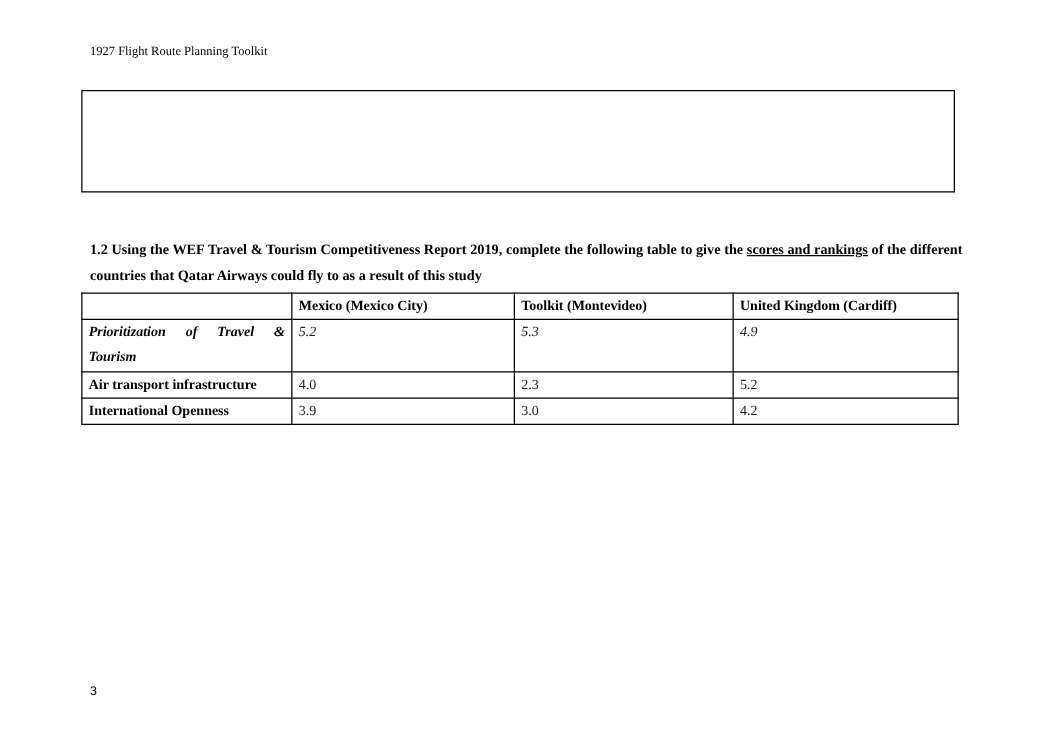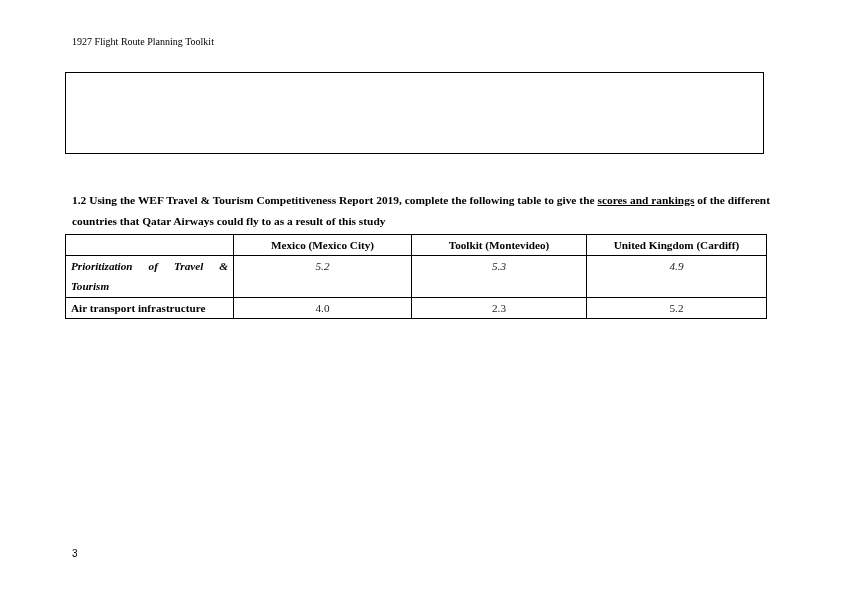--- a/index.html
+++ b/index.html
@@ -17,21 +17,21 @@
     font-family:"Liberation Serif", serif; font-weight:bold; font-size:11.4px;
     line-height:21px; text-align:justify;margin-top:10px;
   }
   .question .ul { text-decoration:underline; }
   table.scores {
     position:absolute; left:65px; top:234px; width:701px;
     border-collapse:collapse; table-layout:fixed;
     font-family:"Liberation Serif", serif; font-size:11.2px;
   }
   table.scores td, table.scores th {
-    border:1px solid #000; vertical-align:top; padding:0 5px; text-align:center;
+    border:1px solid #000; vertical-align:top; padding:0 5px; text-align:left;
     line-height:20px;
   }
   table.scores th { font-weight:bold; height:20px; }
   table.scores td.rowlabel { font-weight:bold; text-align:justify; text-align-last:left; }
   table.scores td.val { font-weight:normal; color:#222;margin-top:25px; }
   tr.r1 td { height:41px;font-style:italic; }
   tr.rs td { height:20px;font-family:Liberation Serif, serif; }
   .page-num {
     position:absolute; left:72px; top:548px;
     font-family:"Liberation Sans", sans-serif; font-size:10px;
@@ -65,16 +65,22 @@
     <td class="val">5.2</td>
     <td class="val">5.3</td>
     <td class="val">4.9</td>
   </tr>
   <tr class="rs">
     <td class="rowlabel">Air transport infrastructure</td>
     <td class="val">4.0</td>
     <td class="val">2.3</td>
     <td class="val">5.2</td>
   </tr>
+  <tr class="rs">
+    <td class="rowlabel">International Openness</td>
+    <td class="val">3.9</td>
+    <td class="val">3.0</td>
+    <td class="val">4.2</td>
+  </tr>
 </tbody>
   </table>
 
 <div class="page-num">3</div>
 
 </body></html>

